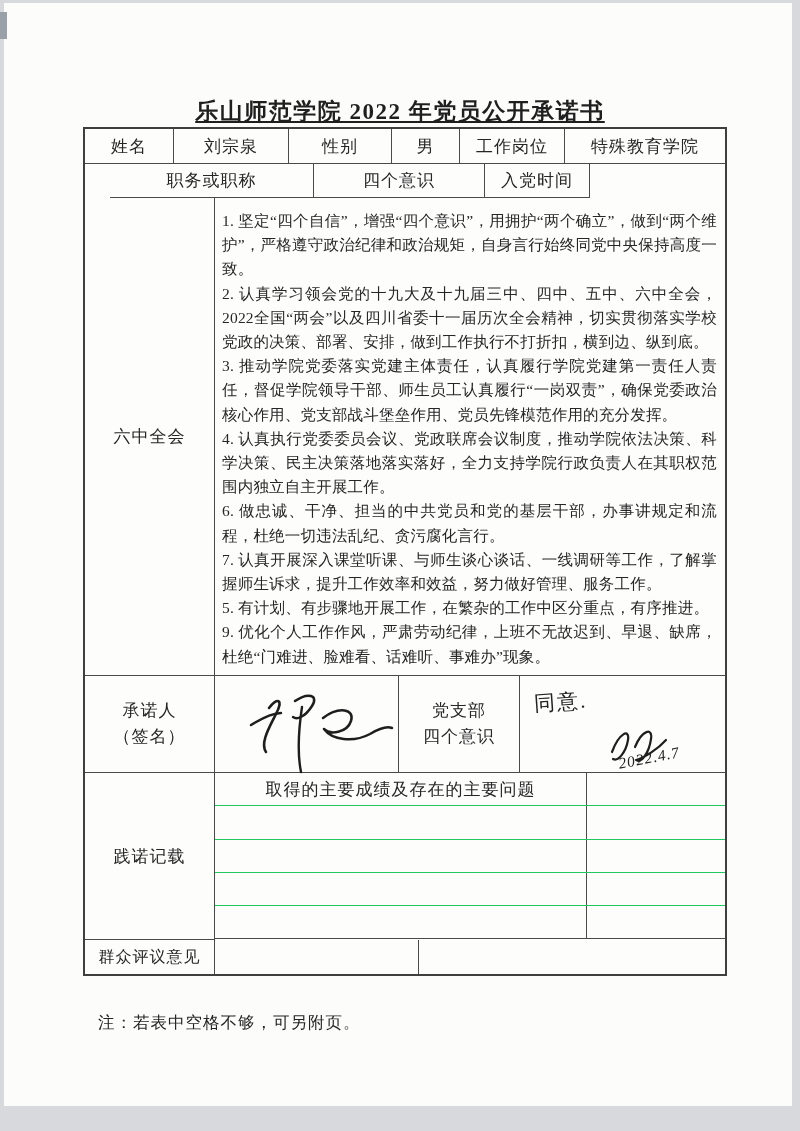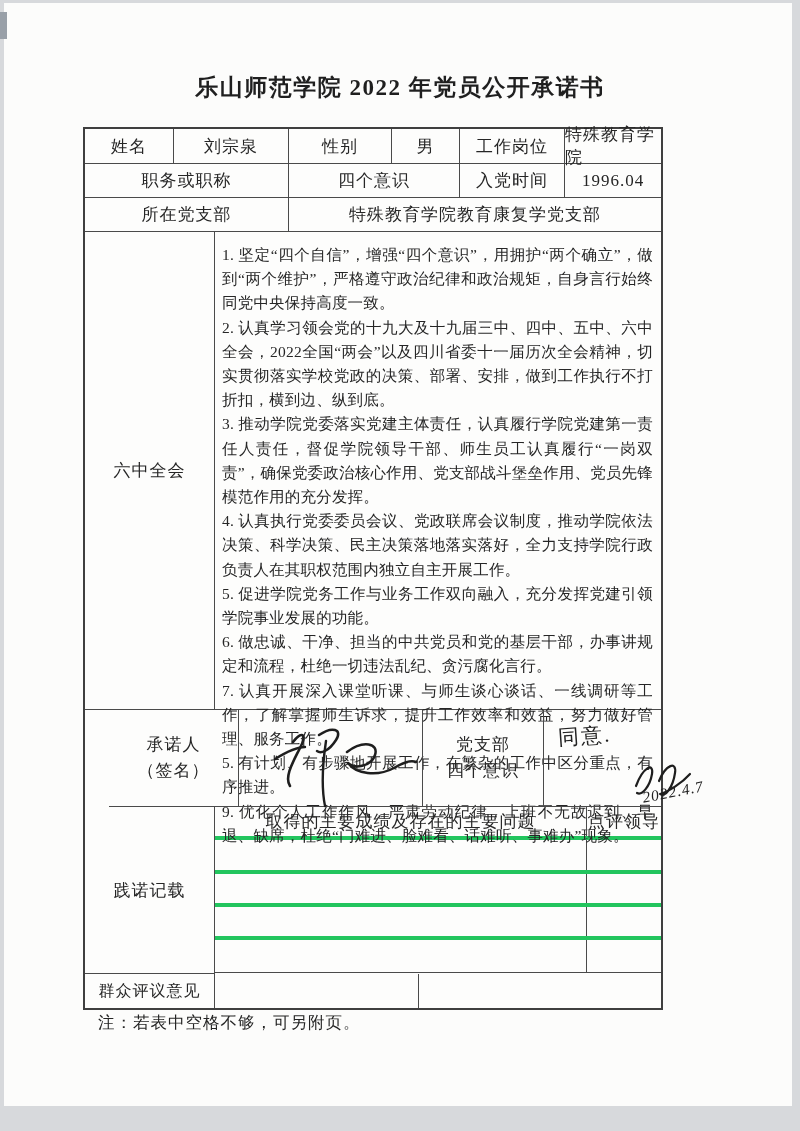--- a/index.html
+++ b/index.html
@@ -12,26 +12,26 @@
   }
   .page{
     position:absolute;left:4px;top:3px;width:788px;height:1103px;
     background:#fcfcfb;
   }
   .corner-mark{
     position:absolute;left:0;top:12px;width:7px;height:27px;
     background:#99a0a8;
   }
   .doc-title{
-    position:absolute;left:0;top:72px;width:100%;
+    position:absolute;left:0;top:96px;width:100%;
     text-align:center;font-size:23px;font-weight:bold;
-    letter-spacing:1.5px;color:#1f1f1f;
+    letter-spacing:1.5px;color:#1f1f1f;text-decoration:underline;
   }
   .sheet{
-    position:absolute;left:83px;top:127px;width:580px;
+    position:absolute;left:83px;top:127px;width:644px;
     border:2px solid #3f3f3f;
     box-sizing:border-box;
     background:#fdfdfc;
   }
   .row{display:flex;box-sizing:border-box;}
   .cell{
     box-sizing:border-box;
     border-right:1px solid #4a4a4a;
     border-bottom:1px solid #4a4a4a;
     display:flex;align-items:center;justify-content:center;
@@ -41,21 +41,21 @@
   .cell.last{border-right:none;}
   .row.lastrow .cell{border-bottom:none;}
   .label2line{flex-direction:column;line-height:26px;}
   .content-cell{
     display:block;text-align:justify;
     padding:11px 8px 0 7px;
     font-size:15.5px;line-height:24.2px;letter-spacing:0.2px;
   }
   .content-cell p{margin:0;}
   .rec-right{display:flex;flex-direction:column;flex:1;}
-  .rec-sub{display:flex;box-sizing:border-box;border-bottom:4px solid #22c55e;}
+  .rec-sub{display:flex;box-sizing:border-box;border-bottom:1px solid #22c55e;}
   .rec-sub.lastsub{border-bottom:none;}
   .rec-main{box-sizing:border-box;border-right:1px solid #4a4a4a;}
   .note-line{
     position:absolute;left:98px;top:1012px;
     font-size:16.5px;letter-spacing:1px;color:#242424;
   }
   .hand{position:absolute;color:#222;}
   .hand-agree{left:14px;top:12px;font-size:21px;transform:rotate(-4deg);letter-spacing:2px;font-weight:500;}
   .hand-date{left:98px;top:73px;font-size:15.5px;transform:rotate(-11deg);font-style:italic;letter-spacing:1px;}
   .sig-svg{position:absolute;}
@@ -74,48 +74,42 @@
 
   <div class="row" style="height:35px;">
     <div class="cell" style="width:89px;">姓名</div>
     <div class="cell" style="width:115px;">刘宗泉</div>
     <div class="cell" style="width:103px;">性别</div>
     <div class="cell" style="width:68px;">男</div>
     <div class="cell" style="width:105px;">工作岗位</div>
     <div class="cell last" style="flex:1;">特殊教育学院</div>
   </div>
 
-  <div class="row" style="height:34px;">
+  <div class="row" style="height:34px;padding-left:25px;">
     <div class="cell" style="width:204px;">职务或职称</div>
     <div class="cell" style="width:171px;">四个意识</div>
     <div class="cell" style="width:105px;">入党时间</div>
-    <div class="cell last" style="flex:1;">1996.04</div>
   </div>
 
-  <div class="row" style="height:34px;">
-    <div class="cell" style="width:204px;">所在党支部</div>
-    <div class="cell last" style="flex:1;">特殊教育学院教育康复学党支部</div>
-  </div>
 
   <div class="row" style="height:478px;">
     <div class="cell" style="width:130px;">六中全会</div>
     <div class="cell last content-cell" style="flex:1;">
       <p>1. 坚定“四个自信”，增强“四个意识”，用拥护“两个确立”，做到“两个维护”，严格遵守政治纪律和政治规矩，自身言行始终同党中央保持高度一致。</p>
       <p>2. 认真学习领会党的十九大及十九届三中、四中、五中、六中全会，2022全国“两会”以及四川省委十一届历次全会精神，切实贯彻落实学校党政的决策、部署、安排，做到工作执行不打折扣，横到边、纵到底。</p>
       <p>3. 推动学院党委落实党建主体责任，认真履行学院党建第一责任人责任，督促学院领导干部、师生员工认真履行“一岗双责”，确保党委政治核心作用、党支部战斗堡垒作用、党员先锋模范作用的充分发挥。</p>
       <p>4. 认真执行党委委员会议、党政联席会议制度，推动学院依法决策、科学决策、民主决策落地落实落好，全力支持学院行政负责人在其职权范围内独立自主开展工作。</p>
-      <p>5. 促进学院党务工作与业务工作双向融入，充分发挥党建引领学院事业发展的功能。</p>
       <p>6. 做忠诚、干净、担当的中共党员和党的基层干部，办事讲规定和流程，杜绝一切违法乱纪、贪污腐化言行。</p>
       <p>7. 认真开展深入课堂听课、与师生谈心谈话、一线调研等工作，了解掌握师生诉求，提升工作效率和效益，努力做好管理、服务工作。</p>
       <p>5. 有计划、有步骤地开展工作，在繁杂的工作中区分重点，有序推进。</p>
       <p>9. 优化个人工作作风，严肃劳动纪律，上班不无故迟到、早退、缺席，杜绝“门难进、脸难看、话难听、事难办”现象。</p>
     </div>
   </div>
 
-  <div class="row" style="height:97px;padding-left:24px;">
+  <div class="row" style="height:97px;">
     <div class="cell label2line" style="width:130px;">
       <span>承诺人</span>
       <span>（签名）</span>
     </div>
     <div class="cell overflow-visible" style="width:184px;">
       <svg class="sig-svg" style="left:14px;top:6px;" width="165" height="92" viewBox="0 0 165 92">
         <path d="M40,26 C48,15 55,17 47,32 C40,46 31,61 37,70" stroke-width="2.6"></path>
         <path d="M22,43 C35,35 46,31 52,31" stroke-width="2.4"></path>
         <path d="M66,19 C79,10 90,13 83,24 C76,35 68,38 64,35" stroke-width="2.5"></path>
         <path d="M73,25 C70,45 68,70 72,90" stroke-width="2.4"></path>
@@ -134,21 +128,20 @@
       </svg>
       <span class="hand hand-date">2022.4.7</span>
     </div>
   </div>
 
   <div class="row" style="height:167px;">
     <div class="cell" style="width:130px;">践诺记载</div>
     <div class="rec-right">
       <div class="rec-sub" style="height:33px;">
         <div class="cell rec-main" style="width:372px;border-right:1px solid #4a4a4a;border-bottom:none;">取得的主要成绩及存在的主要问题</div>
-        <div class="cell last" style="flex:1;border-bottom:none;">点评领导</div>
       </div>
       <div class="rec-sub" style="height:34px;">
         <div class="rec-main" style="width:372px;"></div>
         <div style="flex:1;"></div>
       </div>
       <div class="rec-sub" style="height:33px;">
         <div class="rec-main" style="width:372px;"></div>
         <div style="flex:1;"></div>
       </div>
       <div class="rec-sub" style="height:33px;">

